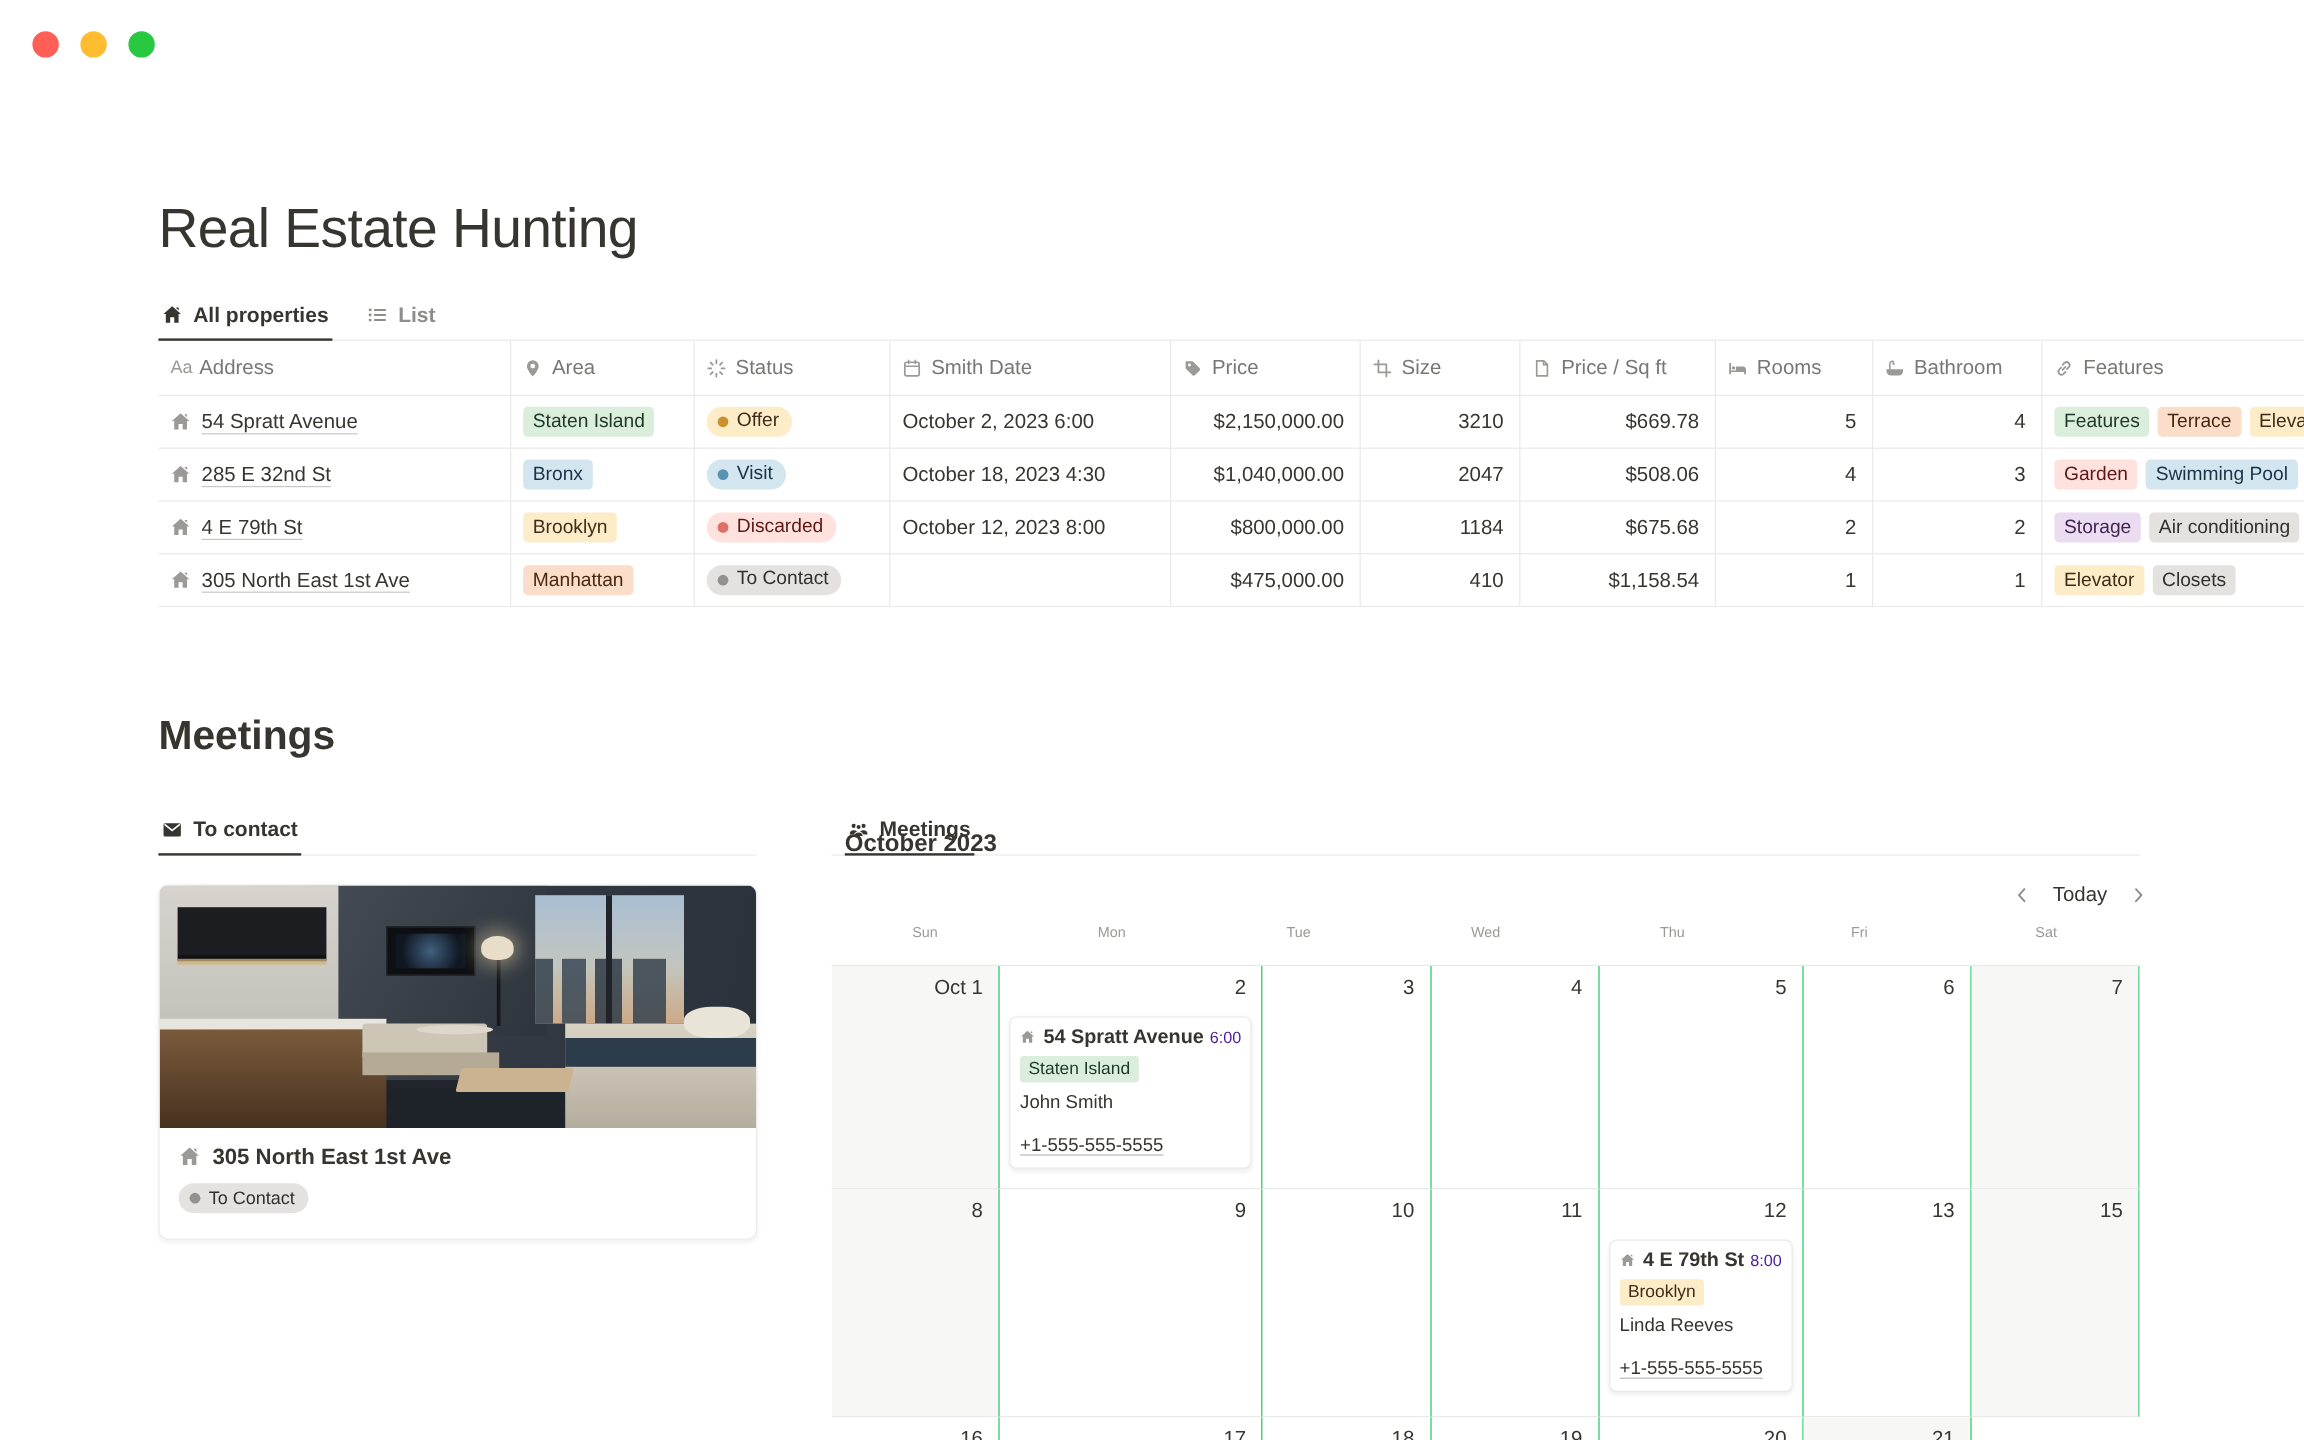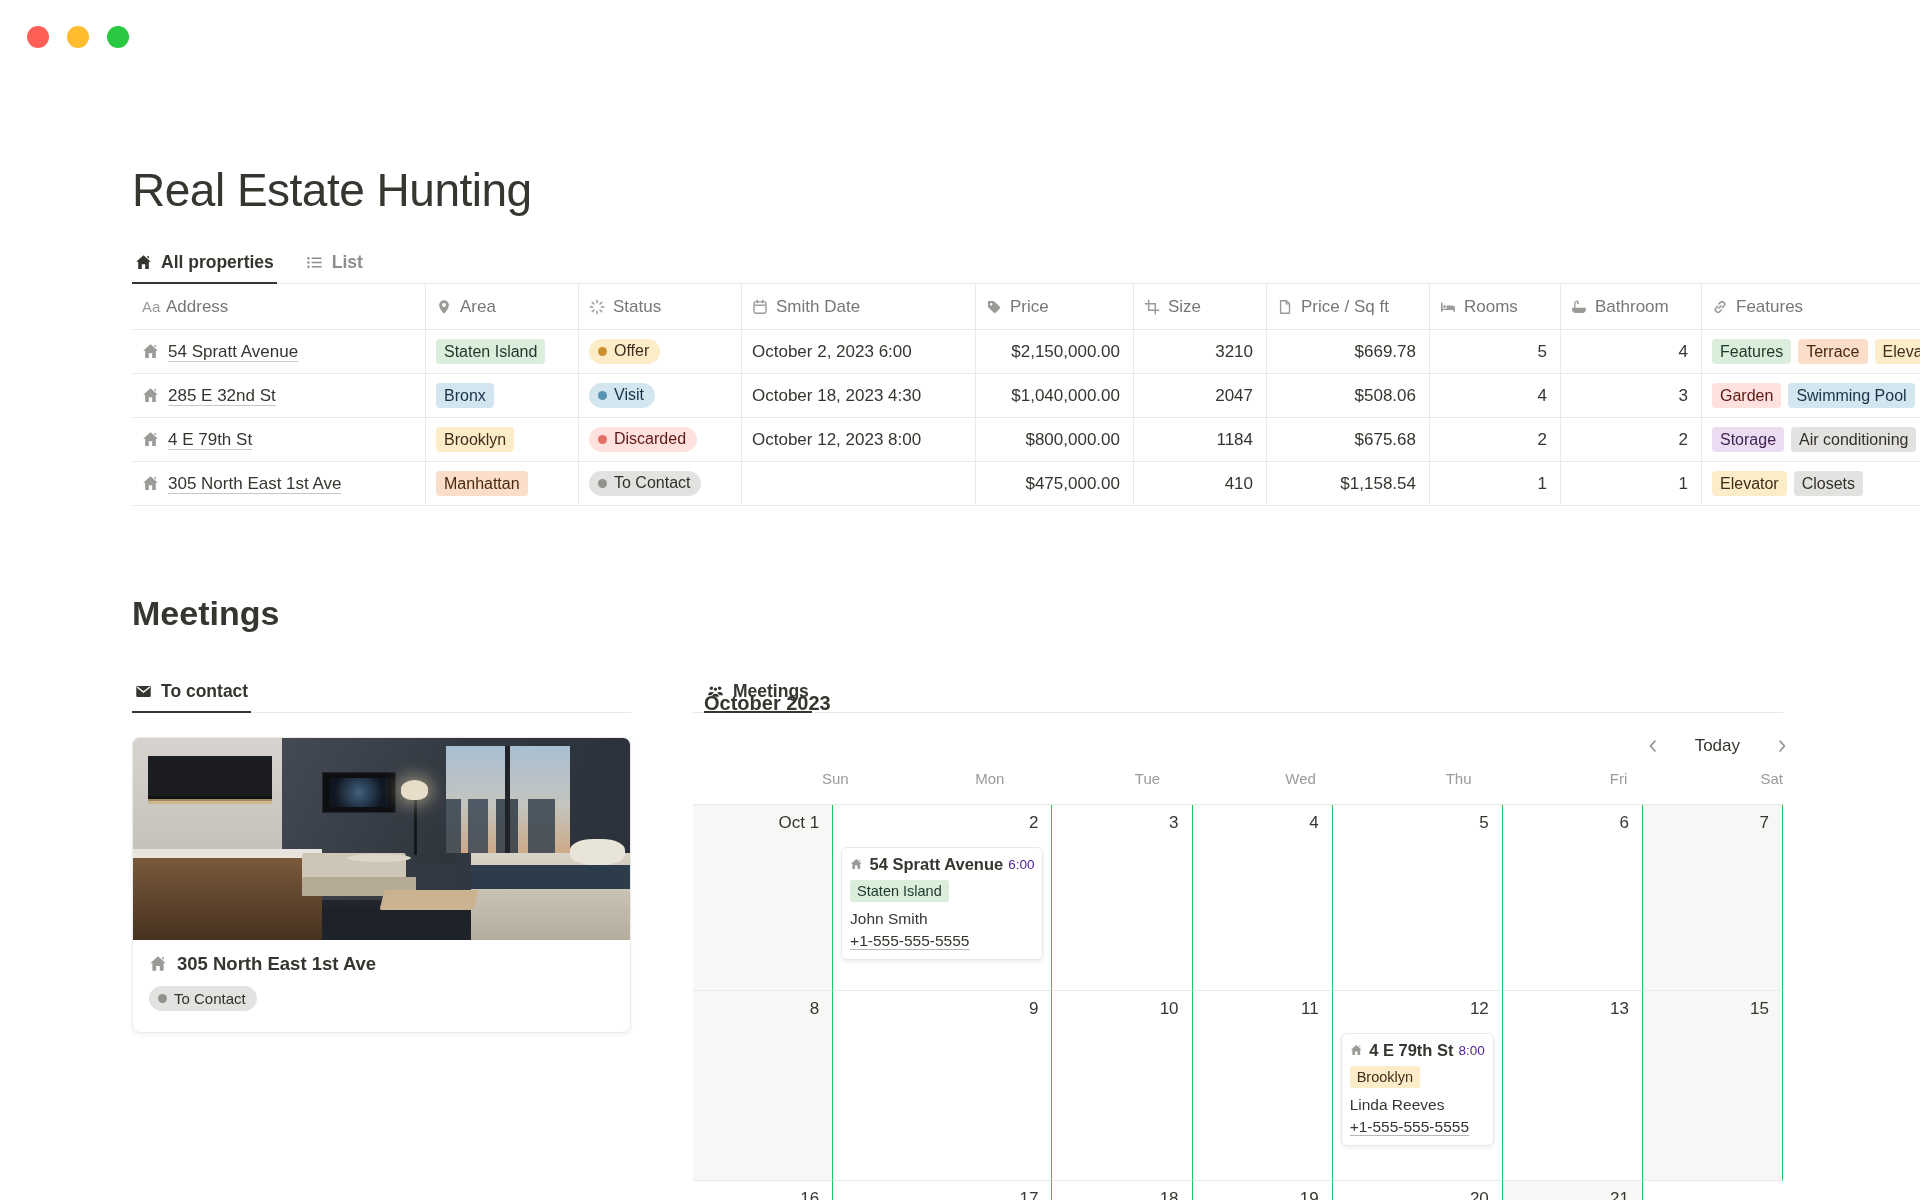--- a/index.html
+++ b/index.html
@@ -71,41 +71,41 @@
   .ph-sofabase{left:34%;top:69%;width:23%;height:9%;background:#b5aa95}
   .ph-dtable{left:43%;top:57.5%;width:13%;height:4%;background:#dcd6cb;border-radius:50%}
   .ph-coffee{left:50%;top:75%;width:19%;height:10%;background:#cbb392;border-radius:2px;transform:skewX(-14deg)}
   .card-caption{padding:13px 16px 0 16px}
   .card-title{display:flex;align-items:center;font-size:18.5px;font-weight:600}
   .card-title .hicon{color:#9b9a97;margin-right:10px;width:18px;height:18px}
   .card-status{margin-top:11px}
   .card-status .status{font-size:15px}
   
   .cal-month{position:absolute;left:704px;top:692px;font-size:20px;font-weight:600}
-  .cal-nav{position:absolute;right:130px;top:736px;display:flex;align-items:center;gap:34px}
+  .cal-nav{position:absolute;right:130px;top:736px;display:flex;align-items:center;gap:18px}
   .cal-nav .hicon{width:16px;height:16px;color:#8f8d8a;cursor:pointer}
   .today-btn{font-size:17px;color:#37352f;cursor:pointer}
   .cal-days{position:absolute;left:693px;top:770px;width:1090px;display:grid;grid-template-columns:repeat(7,1fr)}
-  .cal-days span{text-align:right;font-size:15px;color:#9b9a97}
+  .cal-days span{text-align:center;font-size:12px;color:#9b9a97}
   .cal-grid{position:absolute;left:693px;top:804px;width:1090px;height:396px;overflow:hidden;display:grid;
     grid-template-columns:repeat(7,1fr);grid-template-rows:186px 190px 186px;border-top:1px solid #e9e9e7}
   .day-cell{position:relative;border-right:1px solid #22c55e;border-bottom:1px solid #e9e9e7;cursor:pointer}
   .day-cell.weekend{background:#f7f7f5}
   .date{position:absolute;top:8px;right:13px;font-size:17px;color:#37352f}
   .events{padding:42px 8px 0 8px}
   .event{background:#fff;border:1px solid #e9e9e7;border-radius:6px;box-shadow:0 2px 4px rgba(15,15,15,.07);
     padding:7px 8px 9px 8px;cursor:pointer}
   .ev-title{display:flex;align-items:center}
   .ev-title .hicon{width:12.5px;height:12.5px;color:#9b9a97}
   .ev-name{flex:1;margin:0 5px 0 7px;font-size:16.5px;font-weight:600;white-space:nowrap;overflow:hidden;text-overflow:ellipsis}
   .ev-time{font-size:13.5px;color:#4c1d95}
   .ev-tag-row{margin-top:6px}
   .ev-tag-row .tag{font-size:14.5px;padding:1.5px 7px;border-radius:3px}
   .ev-contact{margin-top:8px;font-size:15.5px}
-  .ev-phone{margin-top:4px;font-size:15.5px;white-space:nowrap;overflow:hidden;text-decoration:underline;
+  .ev-phone{margin-top:18px;font-size:15.5px;white-space:nowrap;overflow:hidden;text-decoration:underline;
     text-decoration-color:rgba(55,53,47,.35);text-underline-offset:3px;cursor:pointer}
 </style>
 </head>
 <body>
 
 <div class="lights" id="lights">
     <span class="light" style="background:#ff5f57"></span>
     <span class="light" style="background:#febc2e"></span>
     <span class="light" style="background:#28c840"></span>
   </div>

